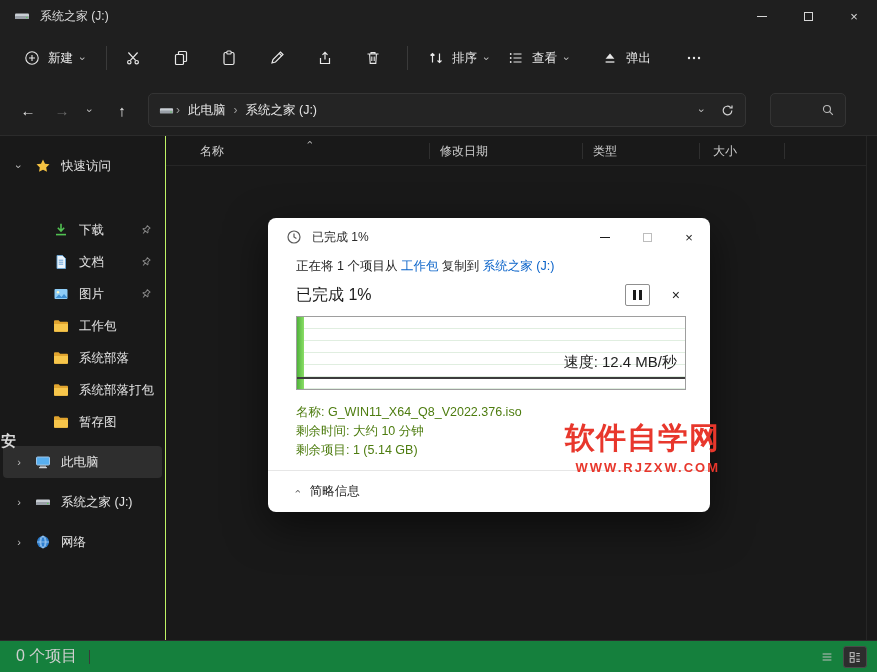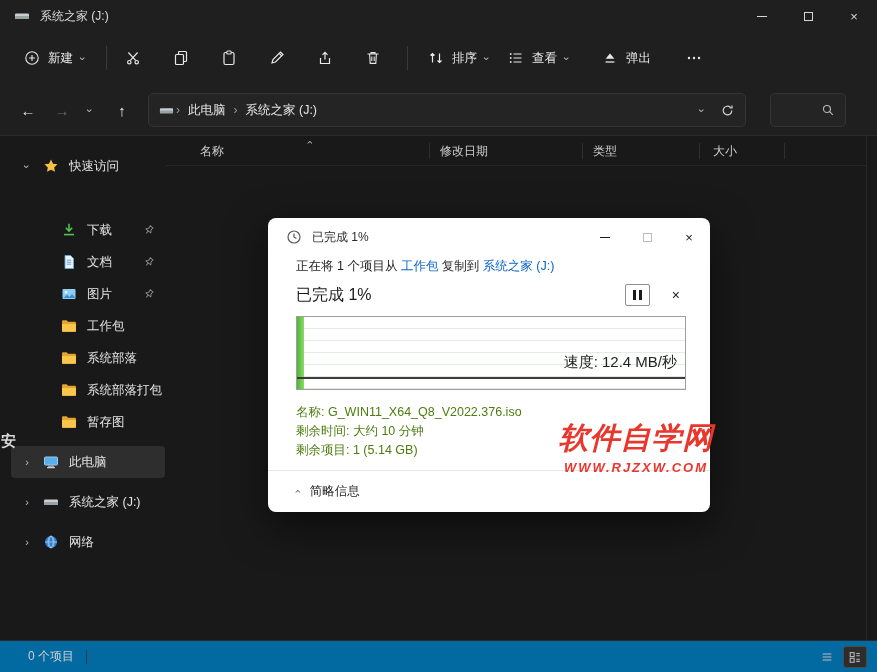--- a/index.html
+++ b/index.html
@@ -31,21 +31,21 @@
   .navbar { position:absolute; left:0; top:84px; width:877px; height:52px; background:#1f1f1f; border-bottom:1px solid #2b2b2b; }
   .nbtn { position:absolute; top:10px; width:32px; height:32px; display:flex; align-items:center; justify-content:center; border-radius:4px; font-size:15px; color:#e6e6e6; cursor:default; }
   .nbtn.disabled { color:#6a6a6a; }
   .addressbar { position:absolute; left:148px; top:9px; width:598px; height:34px; background:#242424; border:1px solid #343434; border-radius:5px; display:flex; align-items:center; padding:0 10px; font-size:12.5px; }
   .crumb { padding:0 6px; color:#e6e6e6; cursor:default; }
   .crumbsep { color:#9a9a9a; font-size:12px; padding:0 2px; }
   .addr-right { margin-left:auto; display:flex; align-items:center; gap:16px; }
   .searchbar { position:absolute; left:770px; top:9px; width:76px; height:34px; background:#242424; border:1px solid #343434; border-radius:5px; display:flex; align-items:center; justify-content:flex-end; padding:0 10px; }
 
   
-  .sidebar { position:absolute; left:8px; top:136px; width:166px; height:504px; background:#191919; border-right:6px solid #bef264; }
+  .sidebar { position:absolute; left:0; top:136px; width:166px; height:504px; background:#191919; border-right:1px solid #bef264; }
   .side-item { position:absolute; left:3px; right:3px; height:32px; display:flex; align-items:center; border-radius:4px; font-size:12.5px; color:#e4e4e4; cursor:default; }
   .side-item.selected { background:#2e2e2e; }
   .side-item .chevbox { width:16px; margin-left:8px; text-align:center; flex:0 0 auto; }
   .side-item .sicon { margin-left:8px; display:inline-flex; flex:0 0 auto; }
   .side-item.child .sicon { margin-left:50px; }
   .side-item .slabel { margin-left:10px; white-space:nowrap; overflow:hidden; }
   .side-item .pin { margin-left:auto; margin-right:10px; display:inline-flex; opacity:.85; }
 
   
   .main { position:absolute; left:166px; top:136px; width:711px; height:504px; background:#191919; }
@@ -54,21 +54,21 @@
   .colh span { padding-left:10px; }
   .colh.name { width:264px; } .colh.name span { padding-left:34px; }
   .colh.date { width:153px; }
   .colh.type { width:117px; }
   .colh.size { width:85px;  } .colh.size span { padding-left:13px; }
   .sortind { position:absolute; left:142px; top:1px; color:#bdbdbd; }
   .emptymsg { position:absolute; left:0; right:11px; top:49px; text-align:center; font-size:12px; color:#cfcfcf; }
   .vscroll { position:absolute; right:0; top:0; width:11px; height:504px; border-left:1px solid #262626; }
 
   
-  .statusbar { position:absolute; left:0; top:640px; width:877px; height:32px; background:#0369a1; border-top:1px solid #2b2b2b; display:flex; align-items:center; font-size:12px; color:#cfcfcf;padding-left:12px; }
+  .statusbar { position:absolute; left:0; top:640px; width:877px; height:32px; background:#15803d; border-top:1px solid #2b2b2b; display:flex; align-items:center; font-size:16px; color:#cfcfcf; }
   .statusbar .count { margin-left:16px; }
   .statusbar .ssep { margin-left:12px; width:1px; height:14px; background:#3a3a3a; }
   .viewbtns { margin-left:auto; margin-right:10px; display:flex; gap:4px; }
   .vbtn { width:24px; height:22px; display:flex; align-items:center; justify-content:center; border-radius:3px; }
   .vbtn.active { background:#2d2d2d; border:1px solid #4a4a4a; }
 
   
   .dialog { position:absolute; left:268px; top:218px; width:442px; height:294px; background:#ffffff; border-radius:8px; box-shadow:0 14px 42px rgba(0,0,0,.55); z-index:20; color:#1b1b1b; }
   .dlg-title { display:flex; align-items:center; height:38px; }
   .dlg-title .dicon { margin-left:18px; display:inline-flex; }
@@ -89,21 +89,21 @@
            background:repeating-linear-gradient(to bottom,#ffffff 0 11px,#e0eee0 11px 12px); overflow:hidden; }
   .graph .donefill { position:absolute; left:0; top:0; bottom:0; width:7px; background:linear-gradient(to right,#4fb23a,#8ade66); }
   .graph .speedline { position:absolute; left:0; right:0; top:84%; height:2px; background:#3c3c3c; }
   .graph .speedtext { position:absolute; right:8px; top:50%; font-size:15px; color:#1f1f1f; }
   .infolines { margin-top:13px; font-size:12.5px; color:#4d7c0f; line-height:19px; }
   .dlg-div { position:absolute; left:0; right:0; top:252px; height:1px; background:#e6e6e6; }
   .dlg-details { position:absolute; left:0; right:0; bottom:0; height:41px; display:flex; align-items:center; padding-left:28px; gap:10px; font-size:12.5px; color:#1f1f1f; cursor:default; }
   .dlg-details .chev { color:#5a5a5a; }
 
   
-  .watermark { position:absolute; left:552px; top:418px; width:168px; text-align:center; z-index:30; pointer-events:none;font-style:italic; }
+  .watermark { position:absolute; left:552px; top:418px; width:168px; text-align:right; z-index:30; pointer-events:none; }
   .wm1 { font-size:30px; font-weight:700; color:#e8372c; letter-spacing:1px; white-space:nowrap; }
   .wm2 { font-size:13px; font-weight:700; color:#e8372c; letter-spacing:2px; margin-top:1px; }
   .edgefrag { position:absolute; left:1px; top:432px; font-size:15px; font-weight:700; color:#d9d9d9; z-index:30; }
 
   svg { display:block; }
 </style>
 </head>
 <body>
 
 <div id="app">

